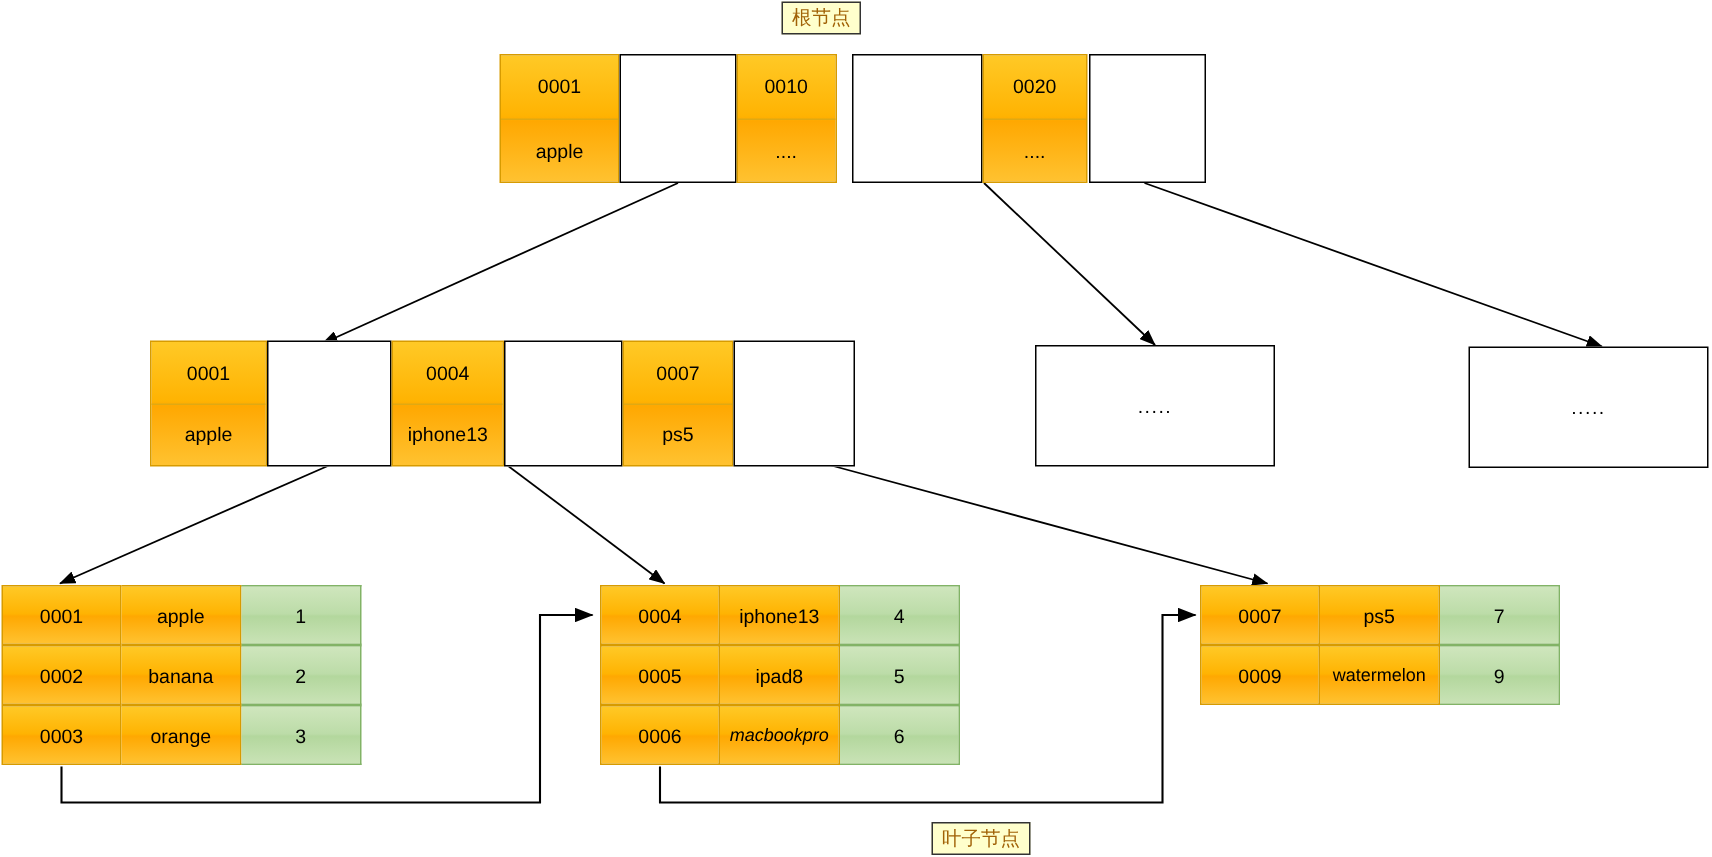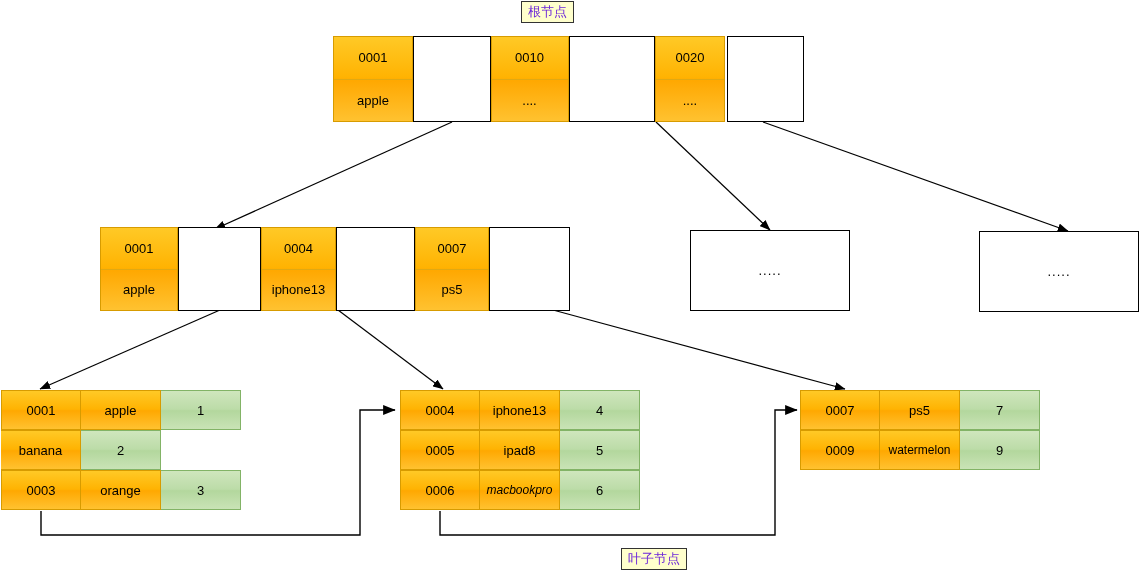--- a/index.html
+++ b/index.html
@@ -33,21 +33,21 @@
   }
 
   
   .caption {
     position: absolute;
     z-index: 5;
     background: #ffffcc;
     border: 1px solid #333333;
     font-size: 13px;
     line-height: 17px;
-    color: #6d28d9;
+    color: #a16207;
     text-align: center;
     padding: 1px 6px 2px 6px;
     white-space: nowrap;
   }
 
   
   .node {
     position: absolute;
     z-index: 3;
     box-sizing: border-box;
@@ -183,21 +183,21 @@
 
     <div class="slot" style="width:80px;">
       <div class="slot-key" style="width:80px;">
         <div class="key-top">0001</div>
         <div class="key-bottom">apple</div>
       </div>
     </div>
     <div class="slot-ptr" style="width:78px;"></div>
 
     <div class="slot" style="width:78px;">
-      <div class="slot-key" style="width:78px;justify-content:space-between;">
+      <div class="slot-key" style="width:67px;justify-content:space-between;">
         <div class="key-top">0010</div>
         <div class="key-bottom">....</div>
       </div>
     </div>
     <div class="slot-ptr" style="width:87px;"></div>
 
     <div class="slot" style="width:72px;">
       <div class="slot-key" style="width:70px;">
         <div class="key-top">0020</div>
         <div class="key-bottom">....</div>
@@ -237,20 +237,21 @@
 
   <div class="placeholder" style="left:979px; top:231px; width:160px; height:81px;">.....</div>
 
   <div class="leaf" style="left:1px; top:390px;">
     <div class="leaf-row">
       <div class="cell cell-id">0001</div>
       <div class="cell cell-name">apple</div>
       <div class="cell cell-val">1</div>
     </div>
     <div class="leaf-row">
+      <div class="cell cell-id">0002</div>
       <div class="cell cell-name">banana</div>
       <div class="cell cell-val">2</div>
     </div>
     <div class="leaf-row">
       <div class="cell cell-id">0003</div>
       <div class="cell cell-name">orange</div>
       <div class="cell cell-val">3</div>
     </div>
   </div>
 

